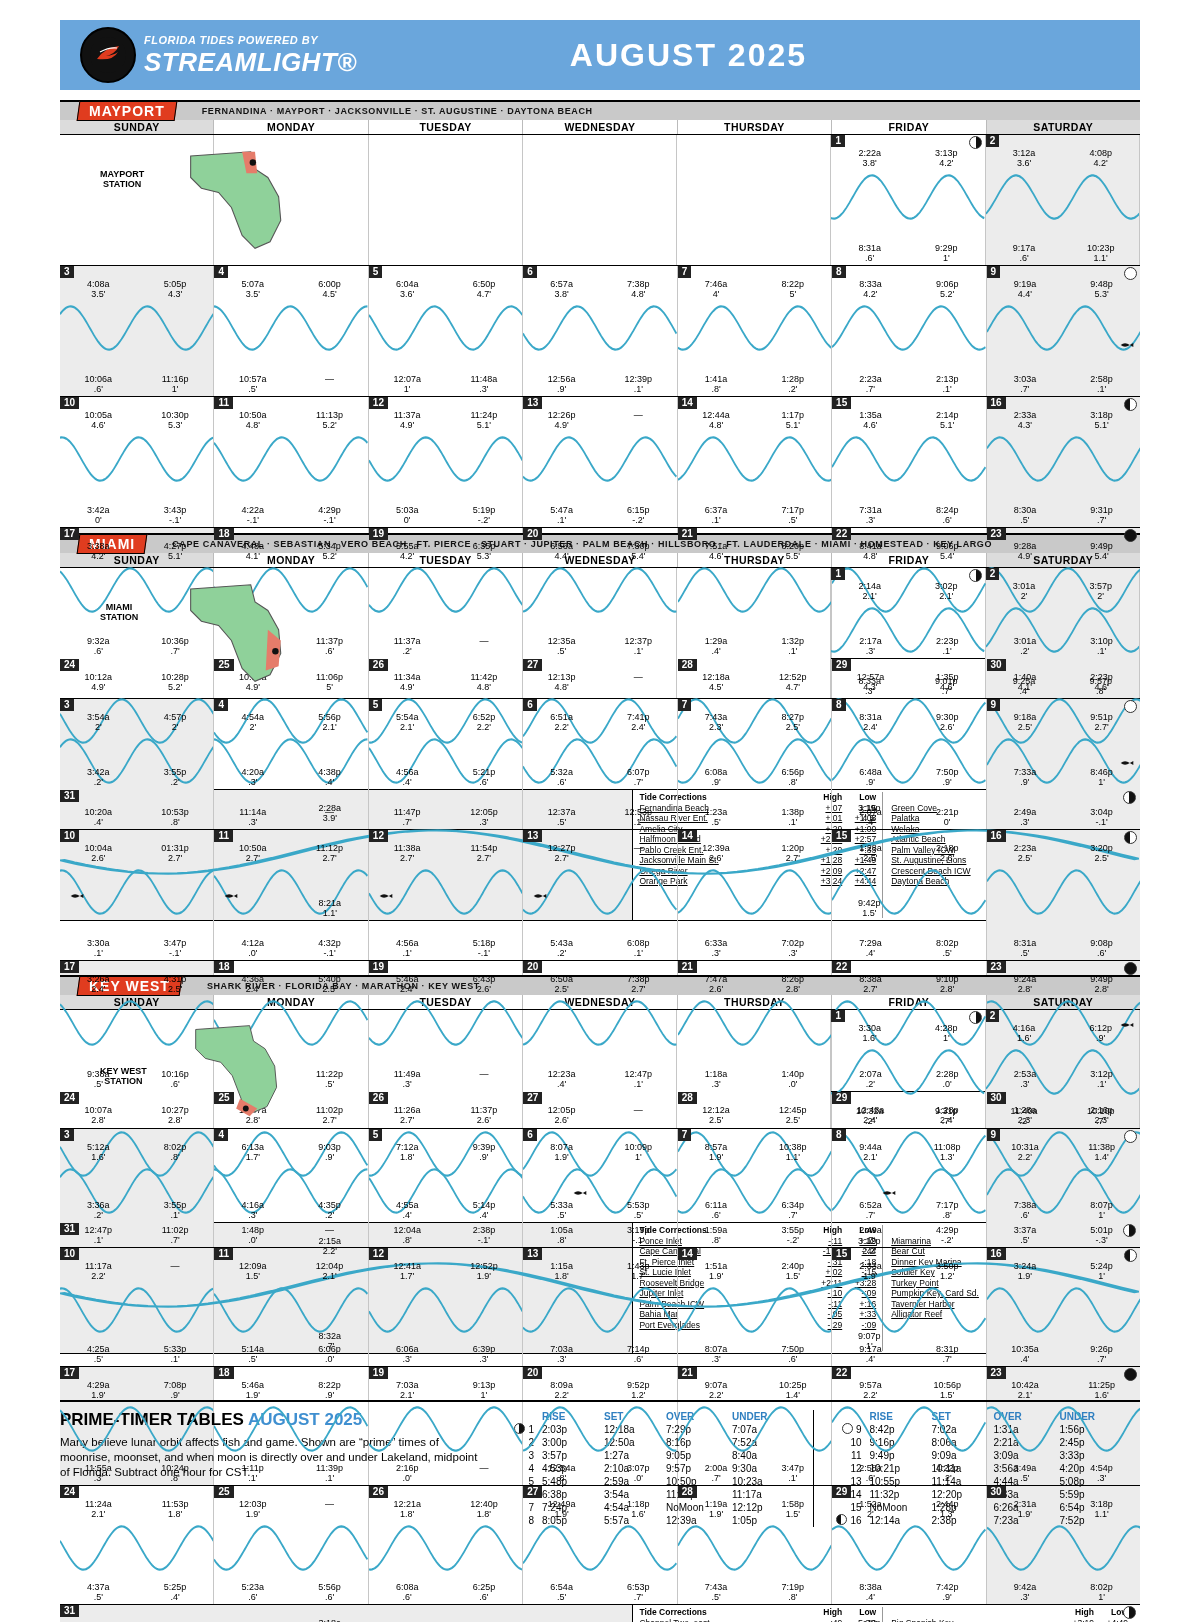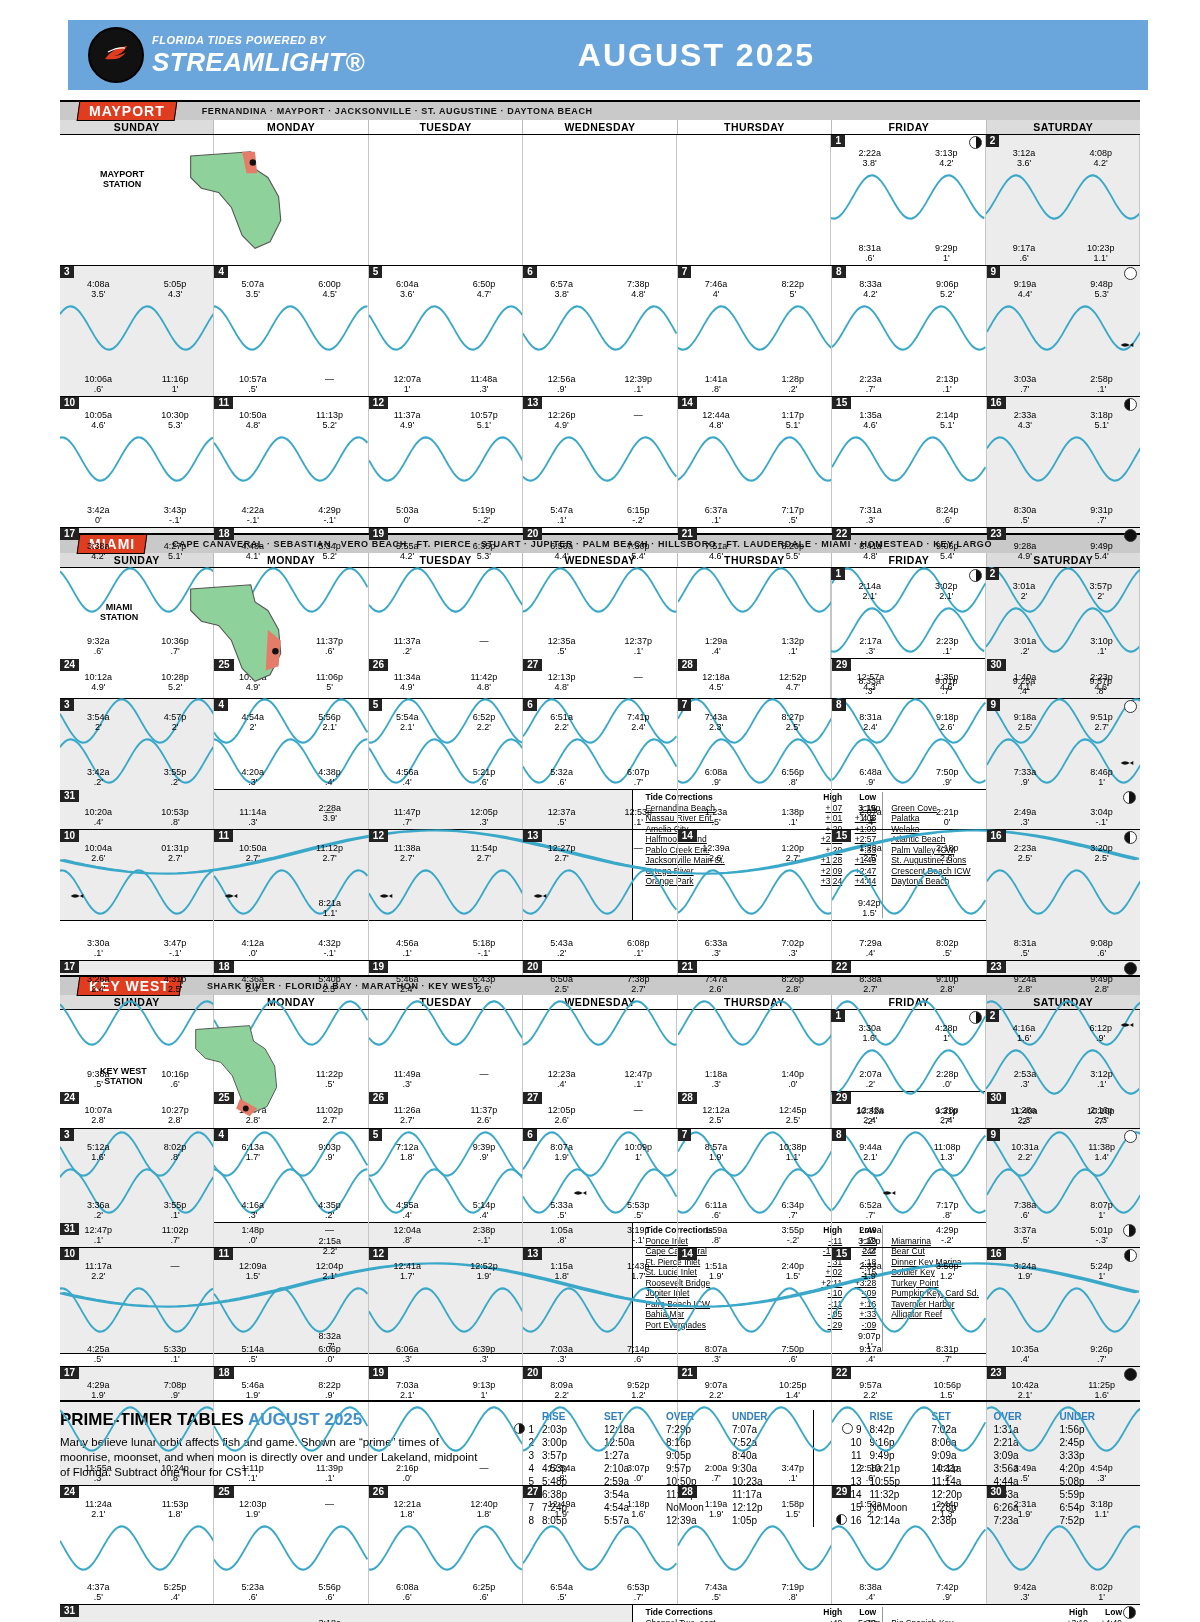--- a/index.html
+++ b/index.html
@@ -5,21 +5,21 @@
   html,body{margin:0;padding:0;}
   body{
     width:1200px;height:1622px;background:#ffffff;
     font-family:"Liberation Sans", sans-serif;
     color:#000;
   }
   .page{position:relative;width:1200px;height:1622px;}
 
   
   .header{
-    position:absolute;left:68px;top:20px;width:1080px;height:70px;
+    position:absolute;left:60px;top:20px;width:1080px;height:70px;
     background:#6aa6dc;display:flex;align-items:center;
   }
   .logo-wrap{display:flex;align-items:center;padding-left:20px;}
   .logo-mark{
     width:52px;height:52px;border-radius:50%;background:#111;
     display:flex;align-items:center;justify-content:center;margin-right:8px;
     border:2px solid #000;
   }
   .logo-mark svg{display:block;}
   .brandtext{display:flex;flex-direction:column;line-height:1;}
@@ -88,21 +88,21 @@
   .times.bot{bottom:2px;}
   .tcell{flex:1;}
   .tcell .t{white-space:nowrap;}
   .tcell .h{white-space:nowrap;}
   .curve{position:absolute;left:0;right:0;top:32px;height:60px;z-index:1;}
   .curve svg{display:block;width:100%;height:100%;}
   .fish{position:absolute;z-index:3;font-size:9px;color:#111;}
 
   
   .corrections{
-    display:flex;font-size:8.5px;line-height:10.5px;padding:2px 12px;
+    display:flex;font-size:8.5px;line-height:10.5px;padding:2px 6px;
     box-sizing:border-box;
   }
   .corr-col{flex:1;padding-right:6px;}
   .corr-col + .corr-col{border-left:1px solid #999;padding-left:8px;}
   .corr-head{display:flex;font-weight:bold;}
   .corr-head .cname{flex:1;}
   .corr-head .cv{width:34px;text-align:right;}
   .corr-row{display:flex;text-decoration:underline;}
   .corr-row .cname{flex:1;white-space:nowrap;overflow:hidden;}
   .corr-row .cv{width:34px;text-align:right;}
@@ -514,21 +514,21 @@
             </div>
           </div>
           <div class="day">
             <div class="daynum">12</div>
             <div class="times top">
               <div class="tcell">
                 <div class="t">11:37a</div>
                 <div class="h">4.9'</div>
               </div>
               <div class="tcell">
-                <div class="t">10:57p</div>
+                <div class="t">11:24p</div>
                 <div class="h">5.1'</div>
               </div>
             </div>
             <div class="curve">
               <svg viewBox="0 0 200 60" preserveAspectRatio="none">
                 <polyline points="0.0,31.3 2.0,34.0 4.0,36.6 6.0,39.1 8.0,41.5 10.0,43.7 12.0,45.7 14.0,47.4 16.0,48.9 18.0,50.0 20.0,50.9 22.0,51.4 24.0,51.6 26.0,51.4 28.0,50.9 30.0,50.1 32.0,49.0 34.0,47.5 36.0,45.8 38.0,43.8 40.0,41.7 42.0,39.3 44.0,36.8 46.0,34.1 48.0,31.5 50.0,28.7 52.0,26.0 54.0,23.4 56.0,20.9 58.0,18.5 60.0,16.3 62.0,14.3 64.0,12.6 66.0,11.1 68.0,10.0 70.0,9.1 72.0,8.6 74.0,8.4 76.0,8.6 78.0,9.1 80.0,9.9 82.0,11.0 84.0,12.5 86.0,14.2 88.0,16.2 90.0,18.3 92.0,20.7 94.0,23.2 96.0,25.9 98.0,28.5 100.0,31.3 102.0,34.0 104.0,36.6 106.0,39.1 108.0,41.5 110.0,43.7 112.0,45.7 114.0,47.4 116.0,48.9 118.0,50.0 120.0,50.9 122.0,51.4 124.0,51.6 126.0,51.4 128.0,50.9 130.0,50.1 132.0,49.0 134.0,47.5 136.0,45.8 138.0,43.8 140.0,41.7 142.0,39.3 144.0,36.8 146.0,34.1 148.0,31.5 150.0,28.7 152.0,26.0 154.0,23.4 156.0,20.9 158.0,18.5 160.0,16.3 162.0,14.3 164.0,12.6 166.0,11.1 168.0,10.0 170.0,9.1 172.0,8.6 174.0,8.4 176.0,8.6 178.0,9.1 180.0,9.9 182.0,11.0 184.0,12.5 186.0,14.2 188.0,16.2 190.0,18.3 192.0,20.7 194.0,23.2 196.0,25.9 198.0,28.5 200.0,31.3" fill="none" stroke="#3aa8c8" stroke-width="2.2"></polyline>
               </svg>
             </div>
             <div class="times bot">
               <div class="tcell">
@@ -1408,21 +1408,21 @@
             </div>
           </div>
           <div class="day">
             <div class="daynum">8</div>
             <div class="times top">
               <div class="tcell">
                 <div class="t">8:31a</div>
                 <div class="h">2.4'</div>
               </div>
               <div class="tcell">
-                <div class="t">9:18p</div>
+                <div class="t">9:30p</div>
                 <div class="h">2.6'</div>
               </div>
             </div>
             <div class="curve">
               <svg viewBox="0 0 200 60" preserveAspectRatio="none">
                 <polyline points="0.0,49.1 2.0,47.7 4.0,46.0 6.0,44.0 8.0,41.8 10.0,39.5 12.0,37.0 14.0,34.4 16.0,31.7 18.0,29.0 20.0,26.3 22.0,23.6 24.0,21.1 26.0,18.7 28.0,16.5 30.0,14.5 32.0,12.7 34.0,11.2 36.0,10.0 38.0,9.2 40.0,8.6 42.0,8.4 44.0,8.5 46.0,9.0 48.0,9.8 50.0,10.9 52.0,12.3 54.0,14.0 56.0,16.0 58.0,18.2 60.0,20.5 62.0,23.0 64.0,25.6 66.0,28.3 68.0,31.0 70.0,33.7 72.0,36.4 74.0,38.9 76.0,41.3 78.0,43.5 80.0,45.5 82.0,47.3 84.0,48.8 86.0,50.0 88.0,50.8 90.0,51.4 92.0,51.6 94.0,51.5 96.0,51.0 98.0,50.2 100.0,49.1 102.0,47.7 104.0,46.0 106.0,44.0 108.0,41.8 110.0,39.5 112.0,37.0 114.0,34.4 116.0,31.7 118.0,29.0 120.0,26.3 122.0,23.6 124.0,21.1 126.0,18.7 128.0,16.5 130.0,14.5 132.0,12.7 134.0,11.2 136.0,10.0 138.0,9.2 140.0,8.6 142.0,8.4 144.0,8.5 146.0,9.0 148.0,9.8 150.0,10.9 152.0,12.3 154.0,14.0 156.0,16.0 158.0,18.2 160.0,20.5 162.0,23.0 164.0,25.6 166.0,28.3 168.0,31.0 170.0,33.7 172.0,36.4 174.0,38.9 176.0,41.3 178.0,43.5 180.0,45.5 182.0,47.3 184.0,48.8 186.0,50.0 188.0,50.8 190.0,51.4 192.0,51.6 194.0,51.5 196.0,51.0 198.0,50.2 200.0,49.1" fill="none" stroke="#3aa8c8" stroke-width="2.2"></polyline>
               </svg>
             </div>
             <div class="times bot">
               <div class="tcell">

